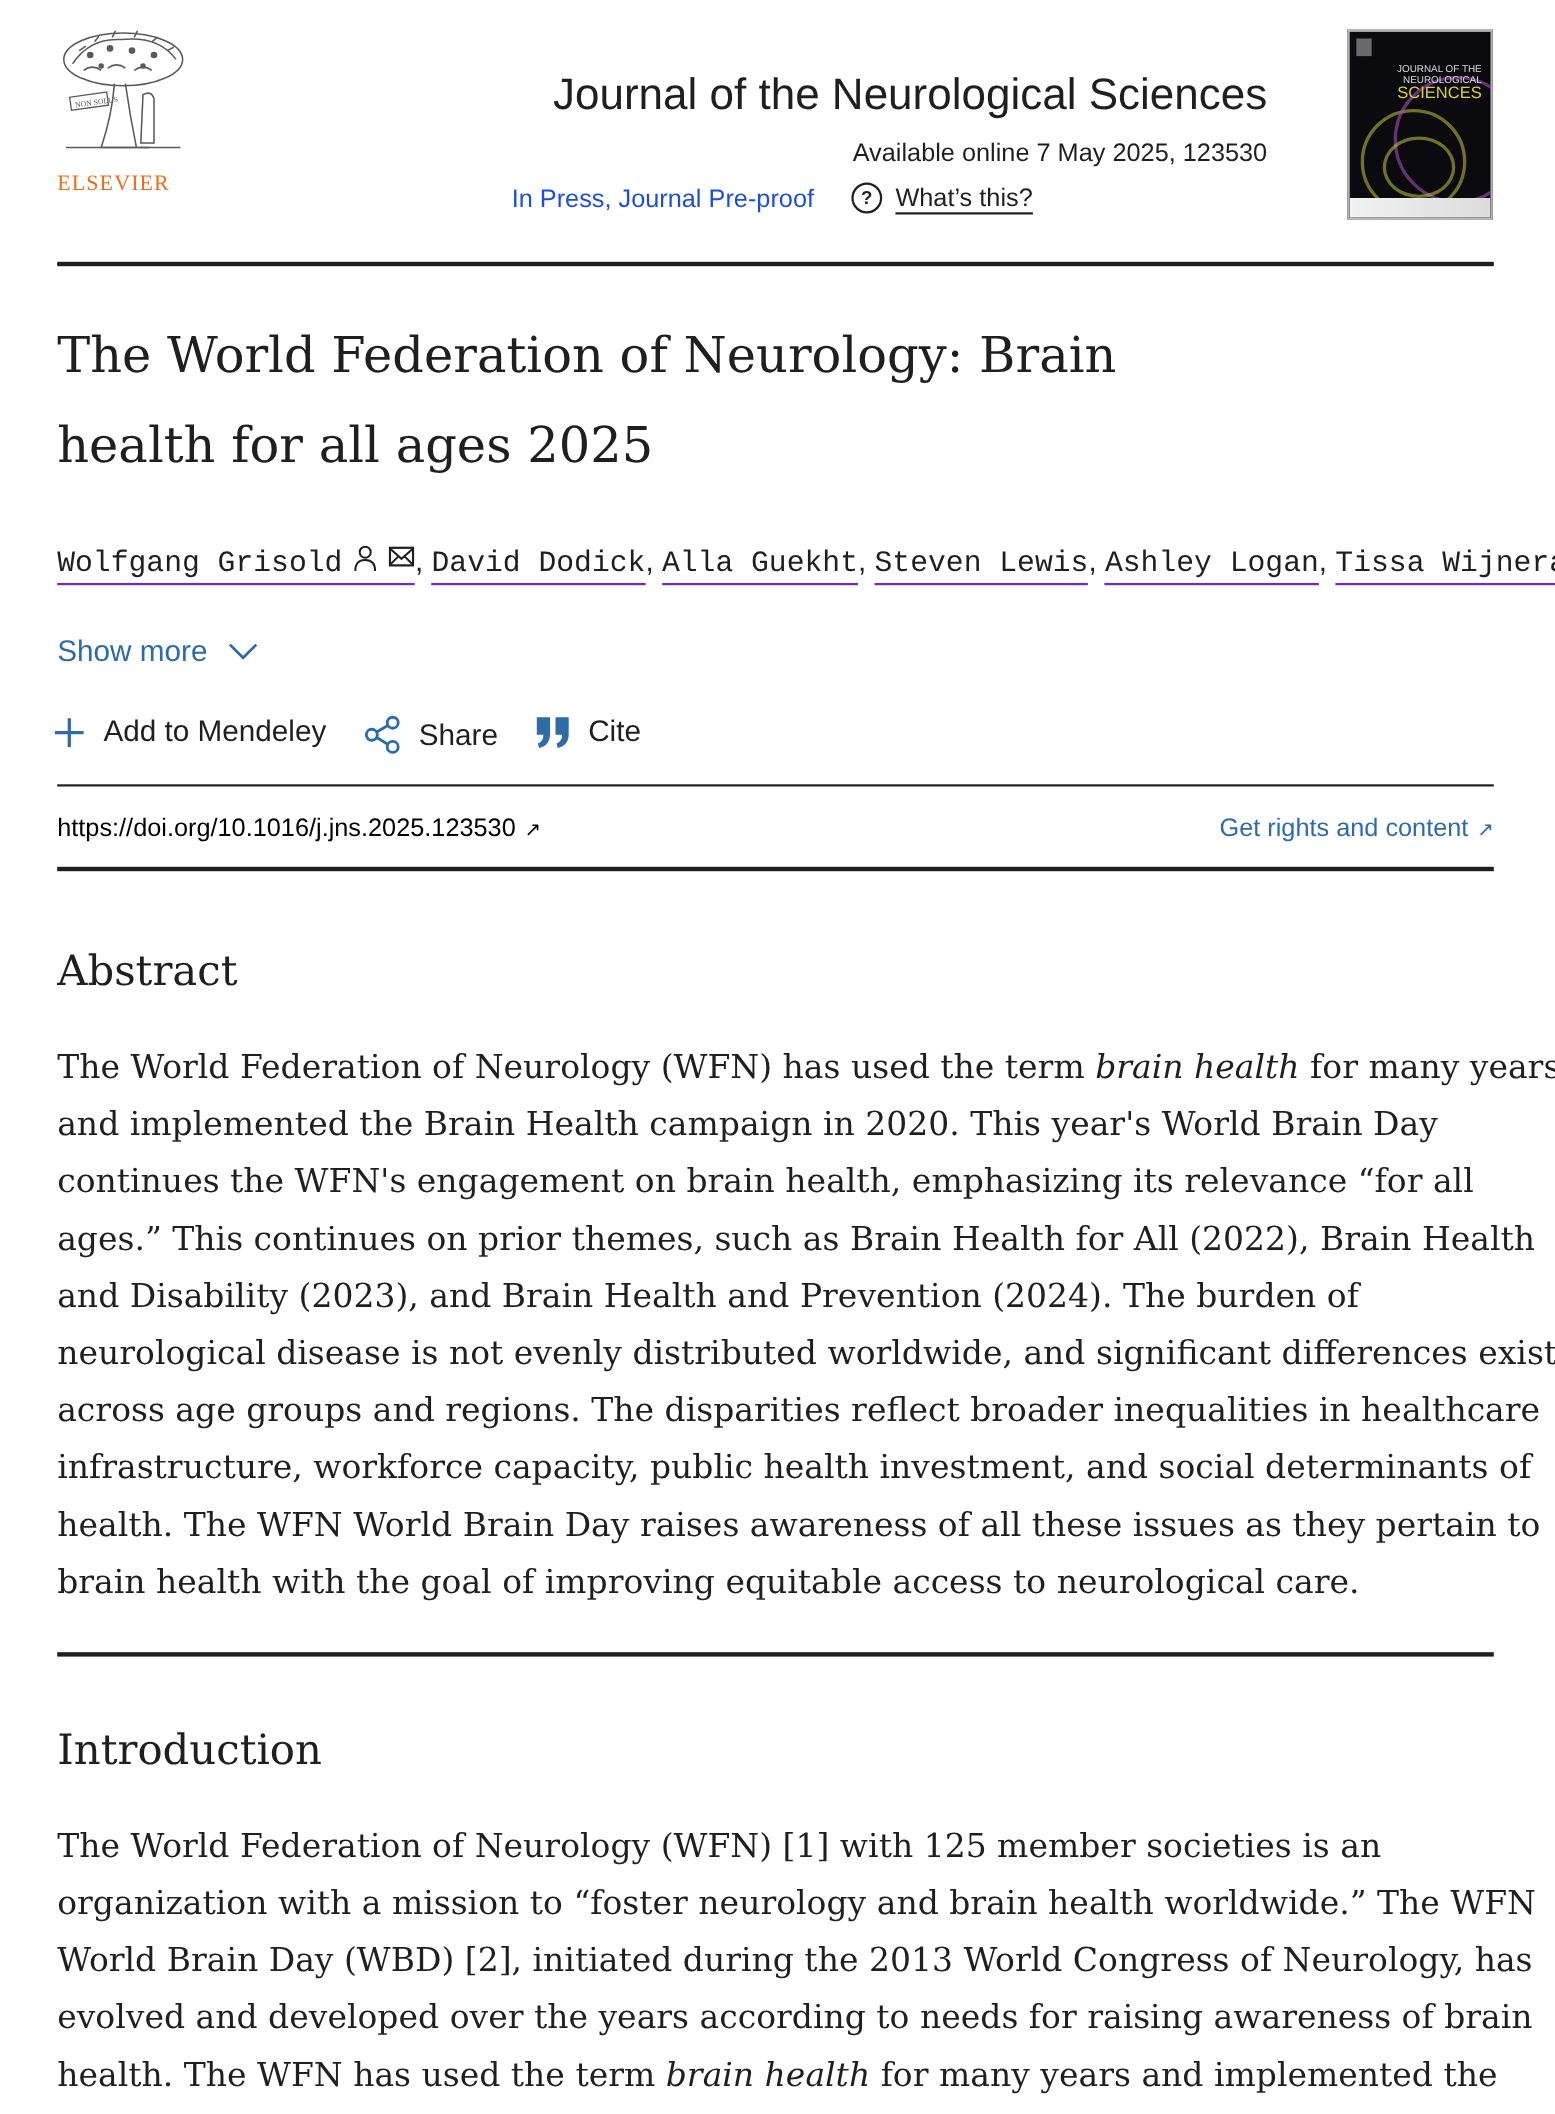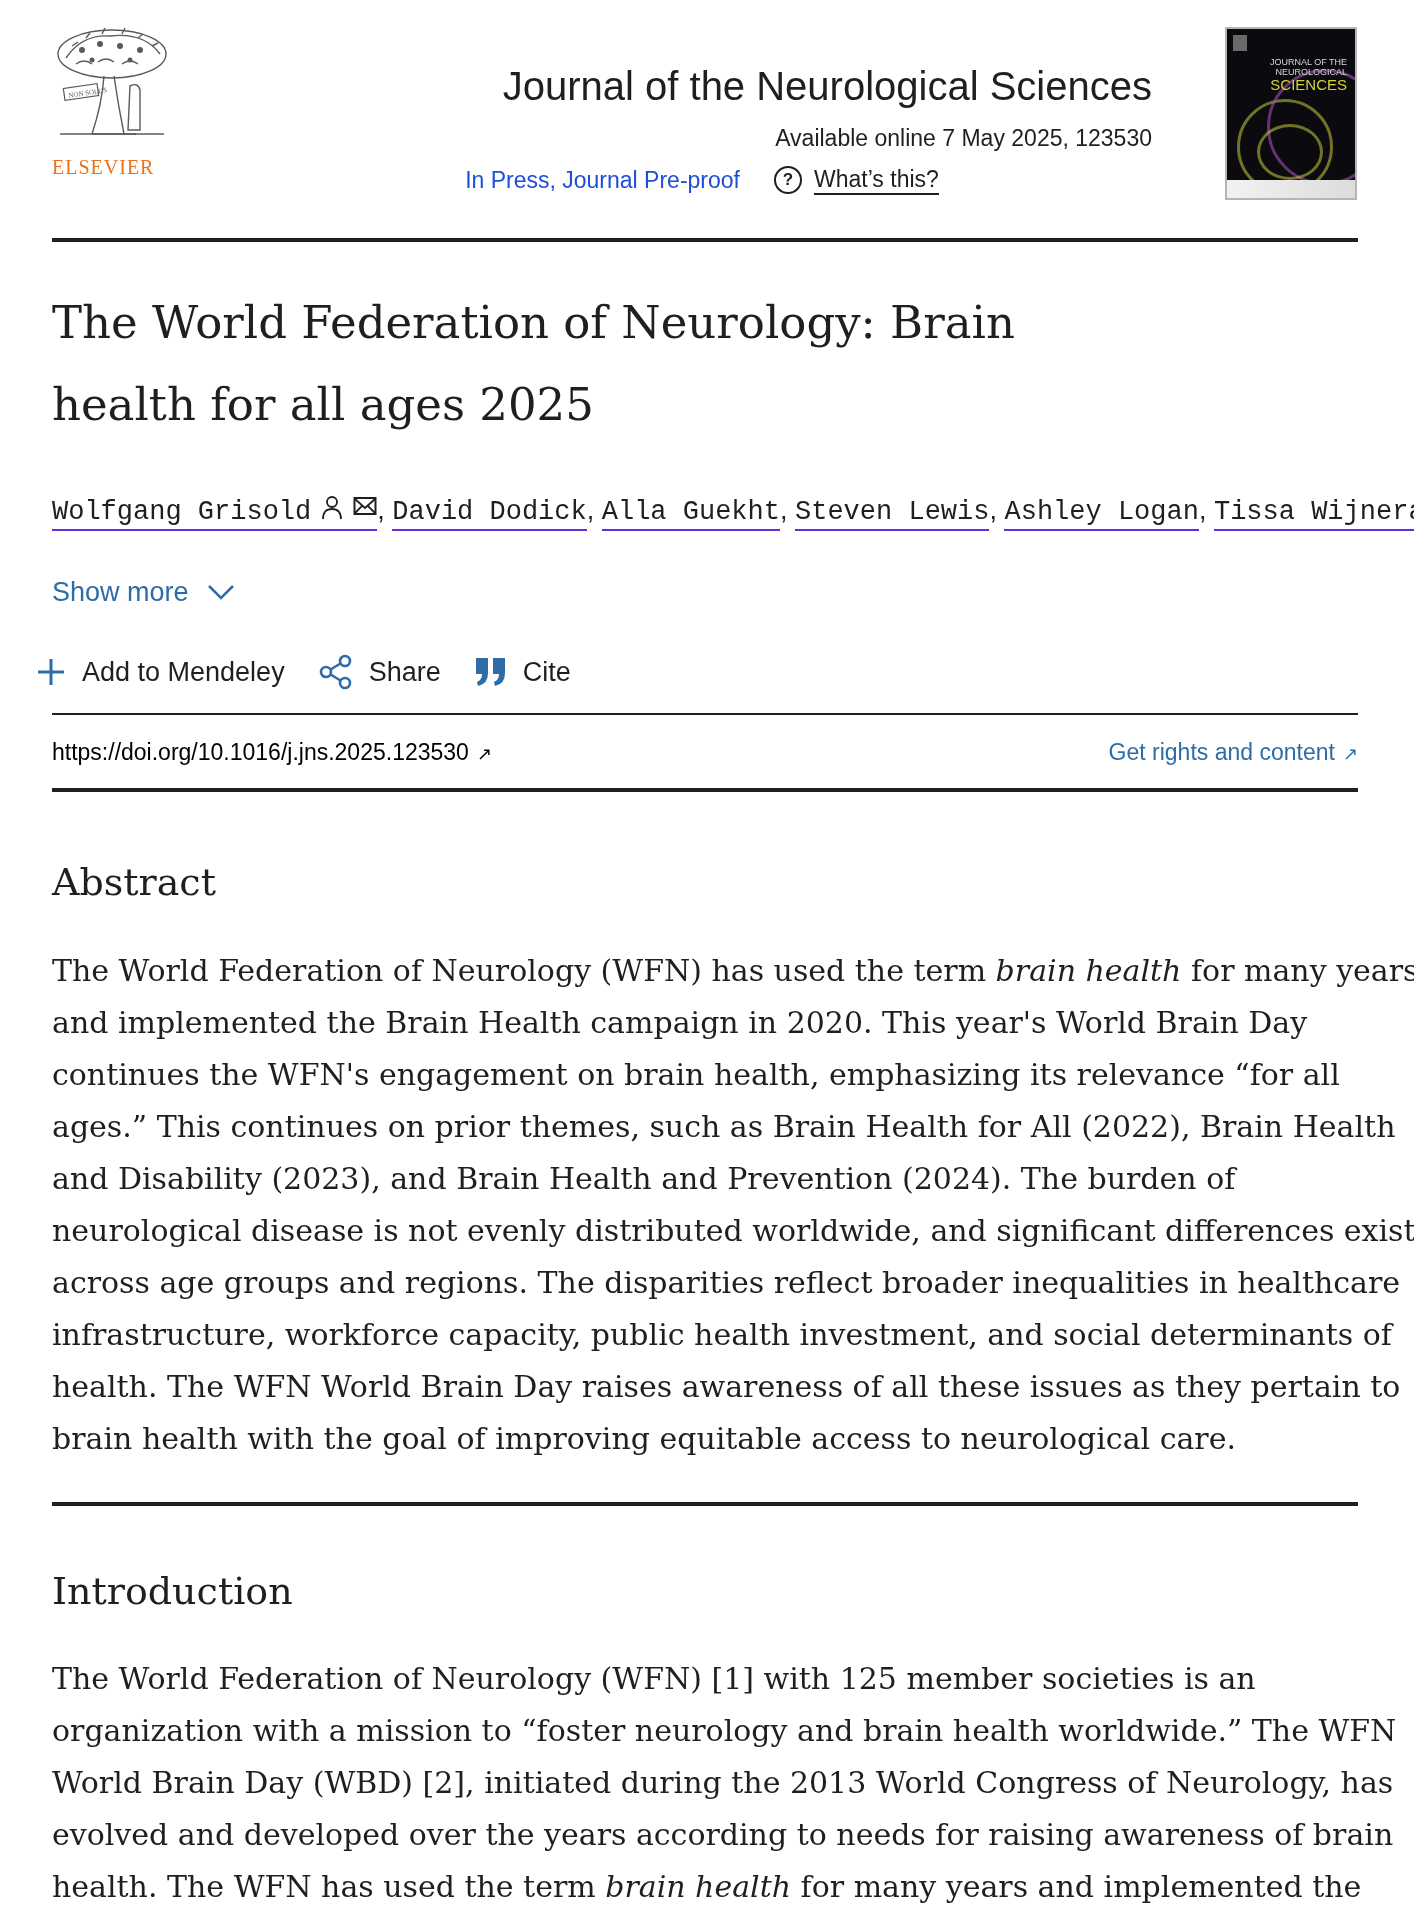--- a/index.html
+++ b/index.html
@@ -33,21 +33,21 @@
 
   
   .authors { position: absolute; left: 52px; top: 490px; font-size: 27px; line-height: 40px; white-space: nowrap; }
   .author { color: #1f1f1f; border-bottom: 2px solid #6d28d9; padding-bottom: 2px; font-family: Liberation Mono, monospace; }
   .author-icons { display: inline-flex; gap: 10px; margin-left: 10px; vertical-align: middle; position: relative; top: -4px; }
   .sep { color: #1f1f1f; }
 
   .show-more { position: absolute; left: 52px; top: 572px; font-size: 27px; line-height: 40px; color: #2e6ca8; display: flex; align-items: center; gap: 18px; cursor: pointer; }
 
   
-  .actions { position: absolute; left: 36px; top: 650px; height: 44px; display: flex; align-items: center; font-size: 27px; }
+  .actions { position: absolute; left: 48px; top: 650px; height: 44px; display: flex; align-items: flex-start; font-size: 27px; }
   .action { display: flex; align-items: center; margin-right: 34px; color: #1f1f1f; cursor: pointer; }
   .action svg { margin-right: 16px; }
 
   
   .doi-row { position: absolute; left: 52px; top: 734px; width: 1306px; height: 36px; font-size: 23px; line-height: 36px; }
   .doi { position: absolute; left: 0; color: #000000; text-decoration: none; text-align: center; }
   .rights { position: absolute; right: 0; color: #2e6ca8; text-decoration: none; }
   .ext { font-size: 18px; margin-left: 8px; }
 
   

